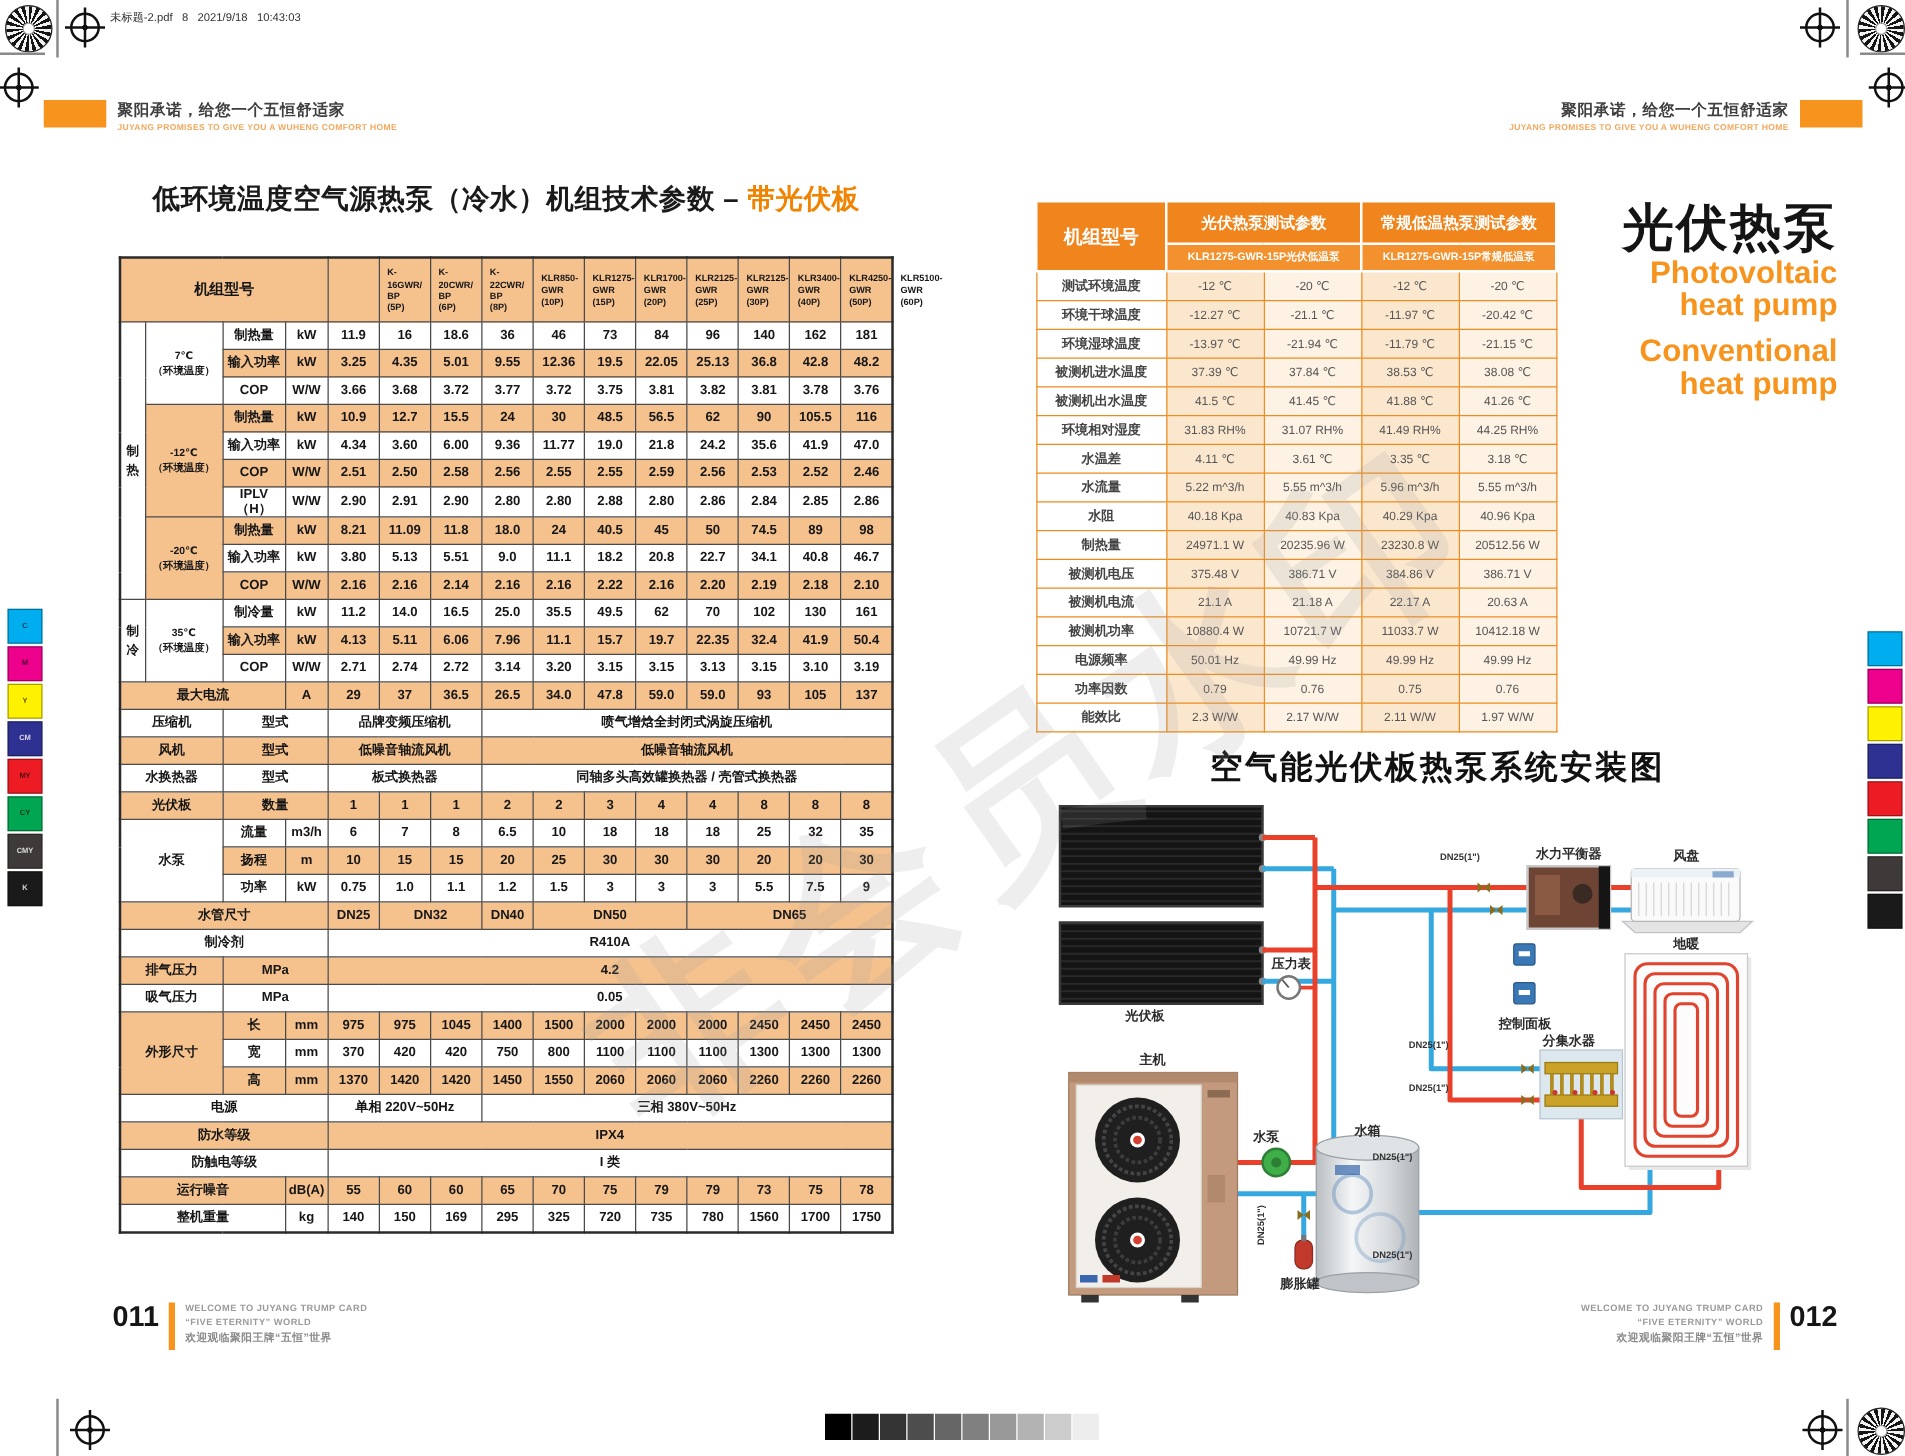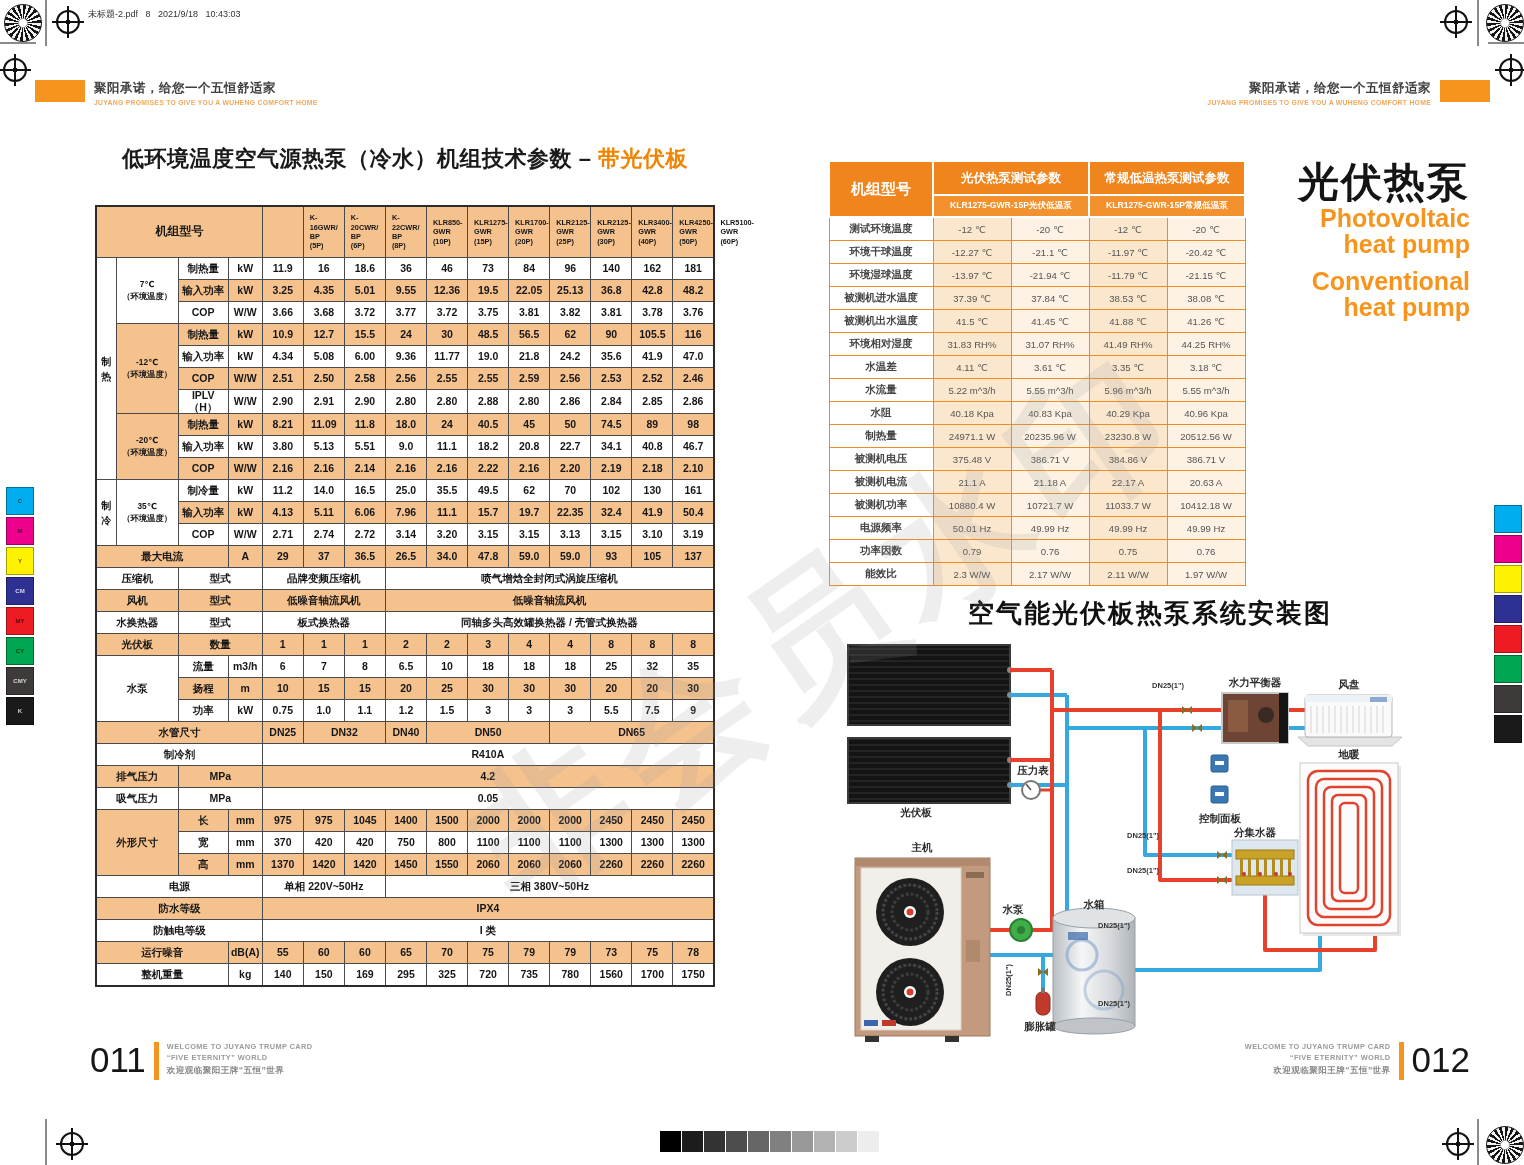--- a/index.html
+++ b/index.html
@@ -73,21 +73,21 @@
   
   .dg-title{position:absolute;left:830px;top:596px;width:640px;text-align:center;
             font-size:26px;font-weight:900;color:#111;letter-spacing:2px;}
   .dg{position:absolute;left:830px;top:640px;}
   .dg svg text{font-family:"Liberation Sans","DejaVu Sans",sans-serif;}
   .lab{font-size:10.5px;font-weight:700;fill:#2b2b2b;}
   .dn{font-size:7.5px;font-weight:600;fill:#333;}
 
   
   .foot{position:absolute;top:1042px;display:flex;gap:8px;align-items:flex-start;}
-  .foot .num{font-size:35px;font-weight:400;color:#161616;line-height:1;}
+  .foot .num{font-size:23px;font-weight:700;color:#161616;line-height:1;}
   .foot .bar{width:5px;height:38px;background:#F7941D;}
   .foot .lines{font-size:7.4px;color:#9a9a9a;font-weight:700;letter-spacing:.4px;line-height:1.45;}
   .foot .lines .cnl{font-size:8.6px;color:#8a8a8a;margin-top:1px;}
   .foot-l{left:90px;}
   .foot-r{left:1240px;width:230px;justify-content:flex-end;text-align:right;}
 
   
   .wm{position:absolute;left:420px;top:540px;width:780px;transform:rotate(-35deg);
       font-size:150px;font-weight:700;color:#9b9b9b;opacity:.16;letter-spacing:14px;
       z-index:60;pointer-events:none;white-space:nowrap;}
@@ -287,21 +287,21 @@
           <td>56.5</td>
           <td>62</td>
           <td>90</td>
           <td>105.5</td>
           <td>116</td>
         </tr>
         <tr>
           <td>输入功率</td>
           <td>kW</td>
           <td>4.34</td>
-          <td>5.08</td>
+          <td>3.60</td>
           <td>6.00</td>
           <td>9.36</td>
           <td>11.77</td>
           <td>19.0</td>
           <td>21.8</td>
           <td>24.2</td>
           <td>35.6</td>
           <td>41.9</td>
           <td>47.0</td>
         </tr>

